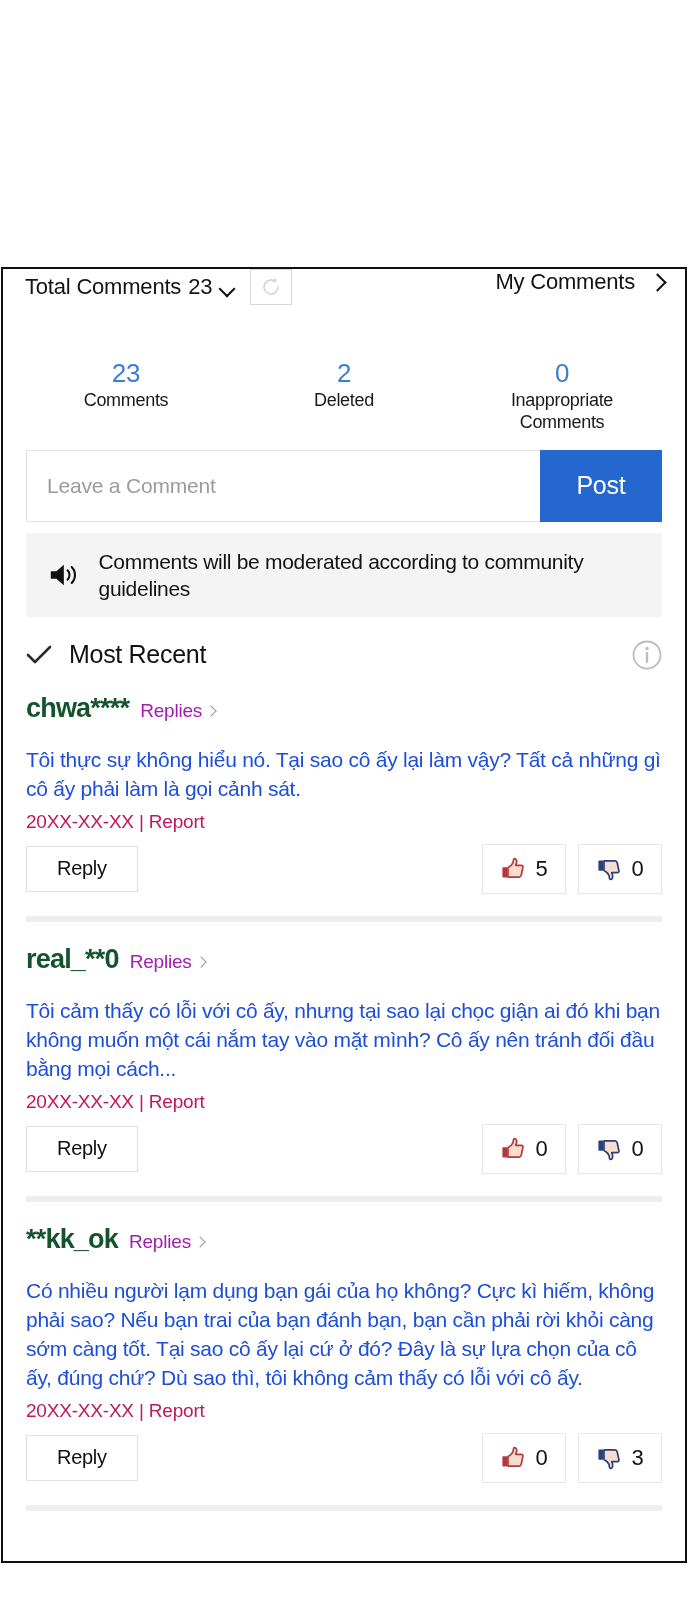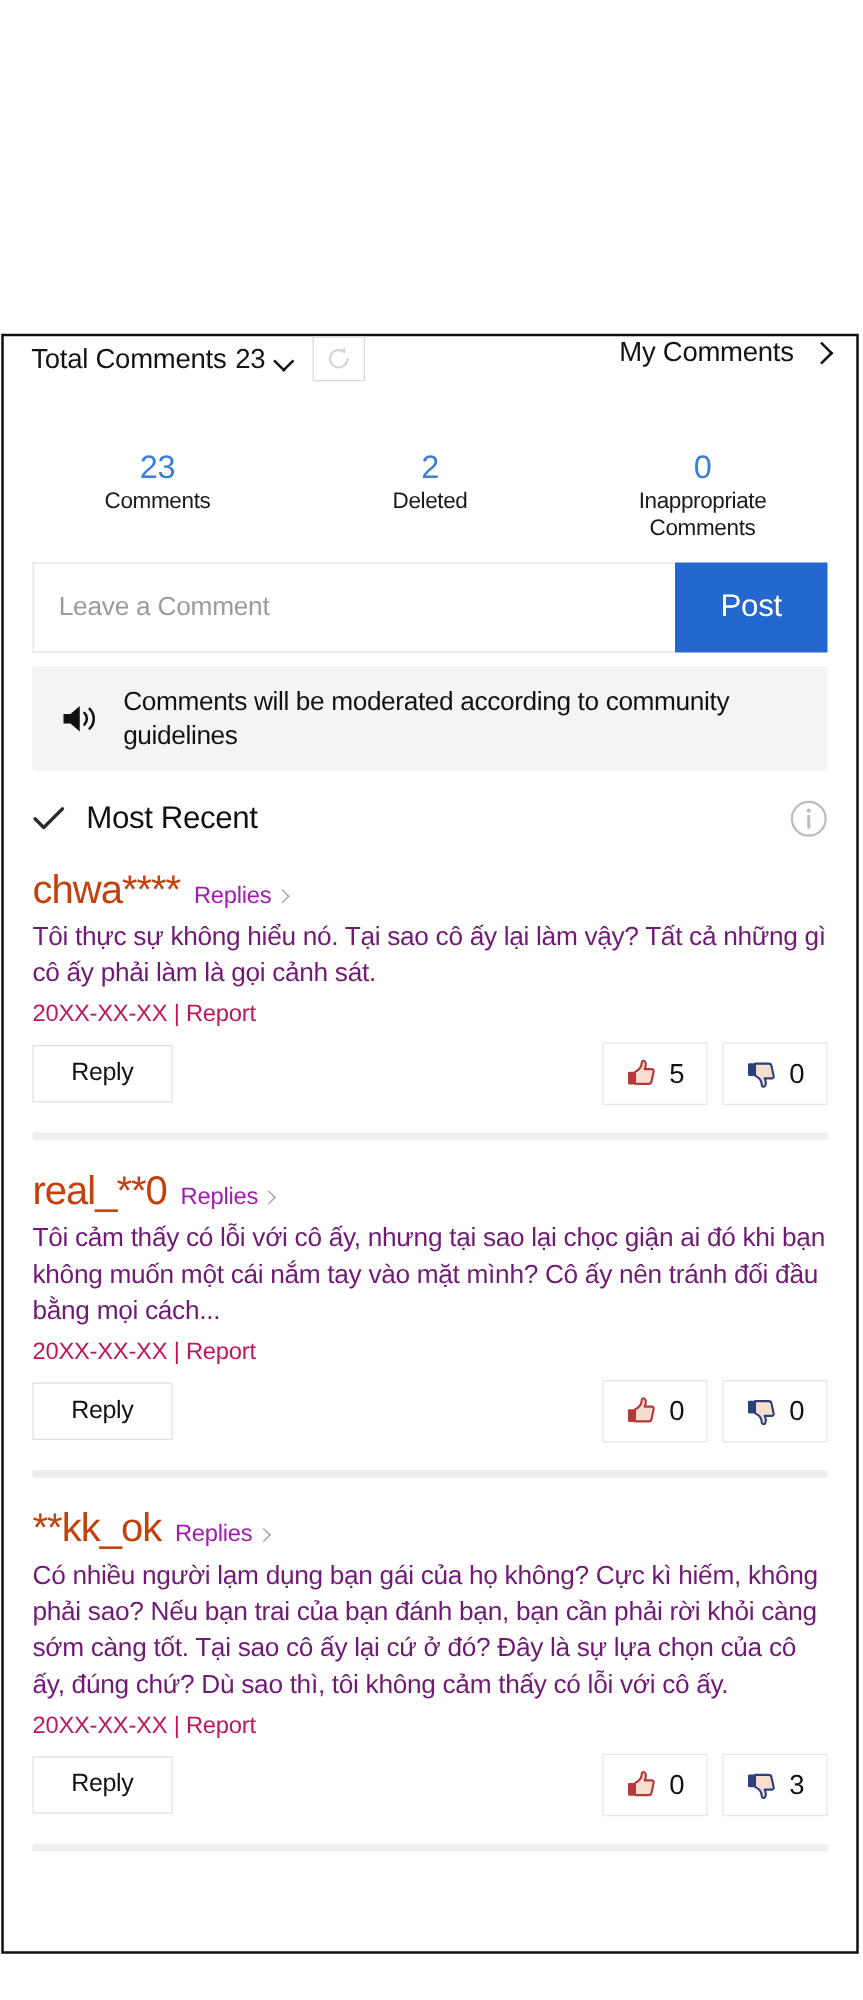--- a/index.html
+++ b/index.html
@@ -216,23 +216,23 @@
     height: 6px;
     background: #eeeeee;
     margin: 22px 23px 22px 23px;
   }
   .c-head {
     display: flex;
     align-items: baseline;
     gap: 11px;
   }
   .c-user {
-    font-size: 32px;
-    font-weight: normal;
-    color: #c2410c;
+    font-size: 27px;
+    font-weight: bold;
+    color: #14532d;
     letter-spacing: -0.8px;
   }
   .c-replies {
     font-size: 19px;
     color: #a21caf;
     letter-spacing: -0.2px;
     display: flex;
     align-items: center;
     gap: 5px;
   }
@@ -247,23 +247,23 @@
     position: absolute;
     left: 0;
     top: 3px;
     width: 7px;
     height: 7px;
     border-right: 1.8px solid #9a9a9a;
     border-top: 1.8px solid #9a9a9a;
     transform: rotate(45deg);
   }
   .c-body {
-    margin-top: 6px;
+    margin-top: 22px;
     font-size: 21px;
-    color: #701a75;
+    color: #1d4ed8;
     line-height: 1.38;
     letter-spacing: -0.25px;
   }
   .c-meta {
     margin-top: 7px;
     font-size: 19px;
     color: #be185d;
     letter-spacing: -0.2px;
   }
   .c-actions {

